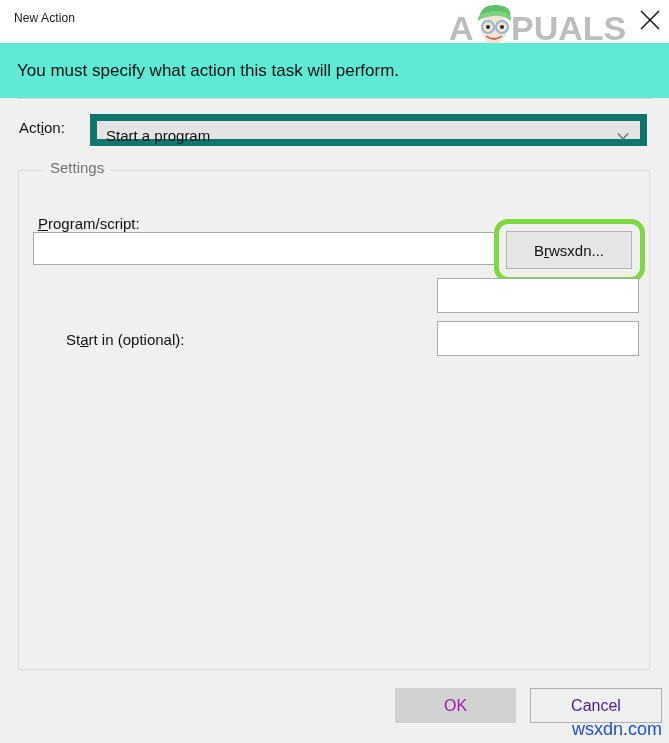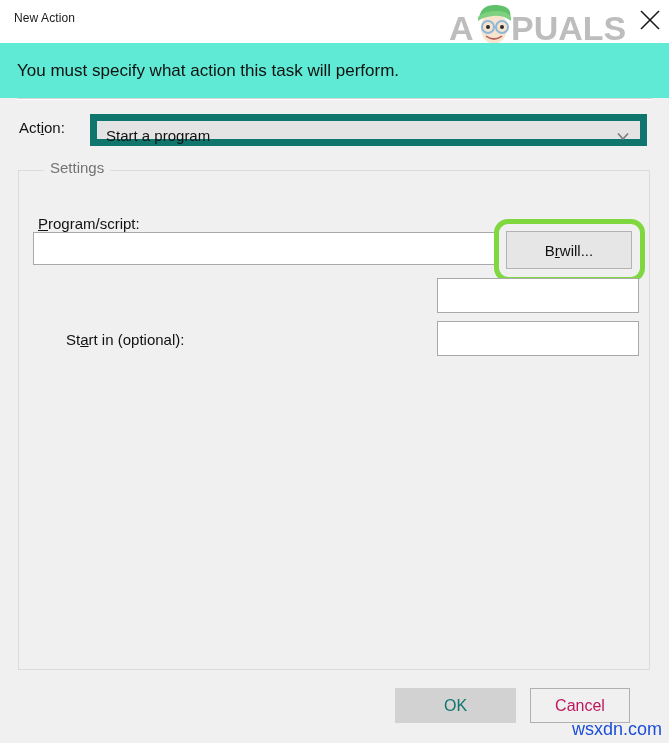--- a/index.html
+++ b/index.html
@@ -206,29 +206,29 @@
     justify-content: center;
     font-size: 16px;
     cursor: default;
   }
   .btn-ok {
     left: 395px;
     top: 688px;
     width: 121px;
     background: #d2d2d2;
     border: 1px solid #d2d2d2;
-    color: #0f766e;
+    color: #a21caf;
   }
   .btn-cancel {
     left: 530px;
     top: 688px;
-    width: 100px;
+    width: 132px;
     background: #f0f0f0;
     border: 1px solid #b0b0b0;
-    color: #be185d;
+    color: #4c1d95;
   }
 
   
   .site-watermark {
     position: absolute;
     right: 7px;
     bottom: 3px;
     font-size: 18px;
     color: #1d4ed8;
     white-space: nowrap;
@@ -291,21 +291,21 @@
 
   <div class="groupbox"></div>
   <div class="groupbox-label">Settings</div>
 
   <div class="field-label label-program"><span class="akey">P</span><span>rogram/script:</span></div>
   <input class="textbox tb-program" type="text" value="" style="">
 
   <div class="browse-btn">
       <span>B</span>
       <span class="akey">r</span>
-      <span>will...</span>
+      <span>wsxdn...</span>
     </div>
   <div class="highlight-ring"></div>
 
   <input class="textbox tb-args" type="text" value="" style="">
 
   <div class="field-label label-startin"><span>St</span><span class="akey">a</span><span>rt in (optional):</span></div>
   <input class="textbox tb-startin" type="text" value="" style="">
 
   <div class="footer-btn btn-ok">OK</div>
   <div class="footer-btn btn-cancel">Cancel</div>

